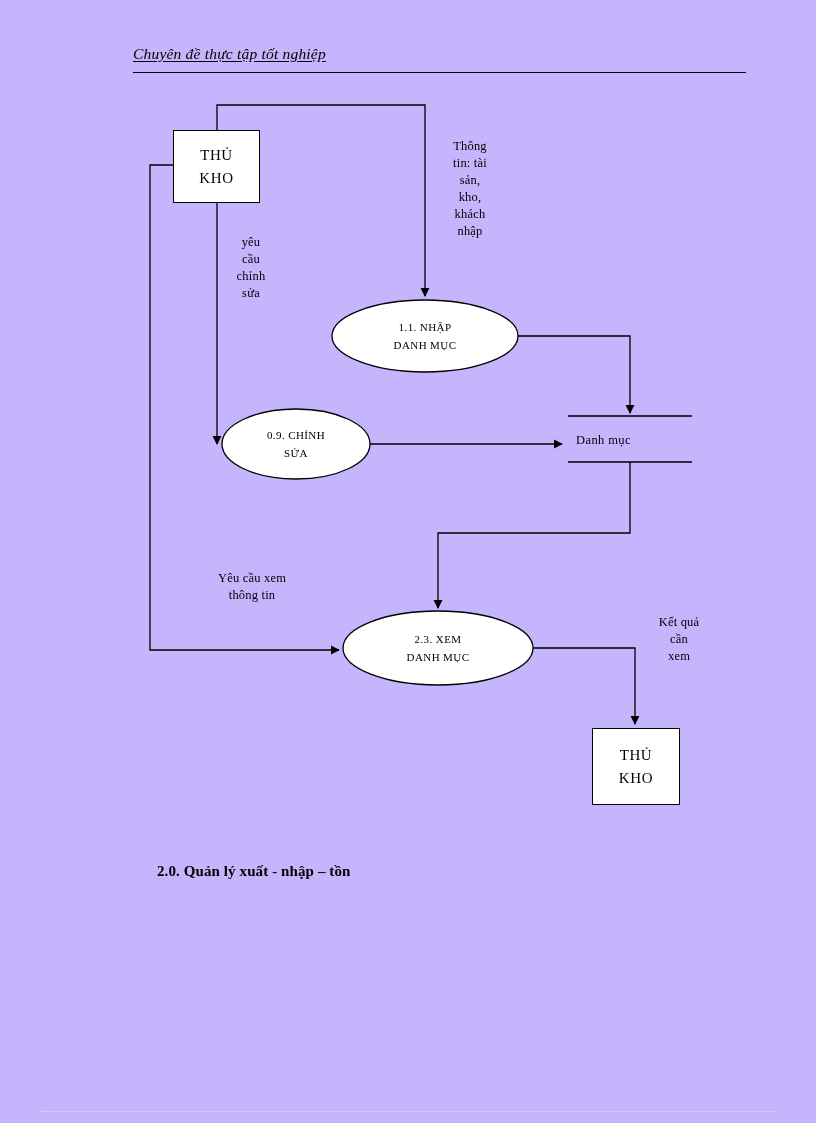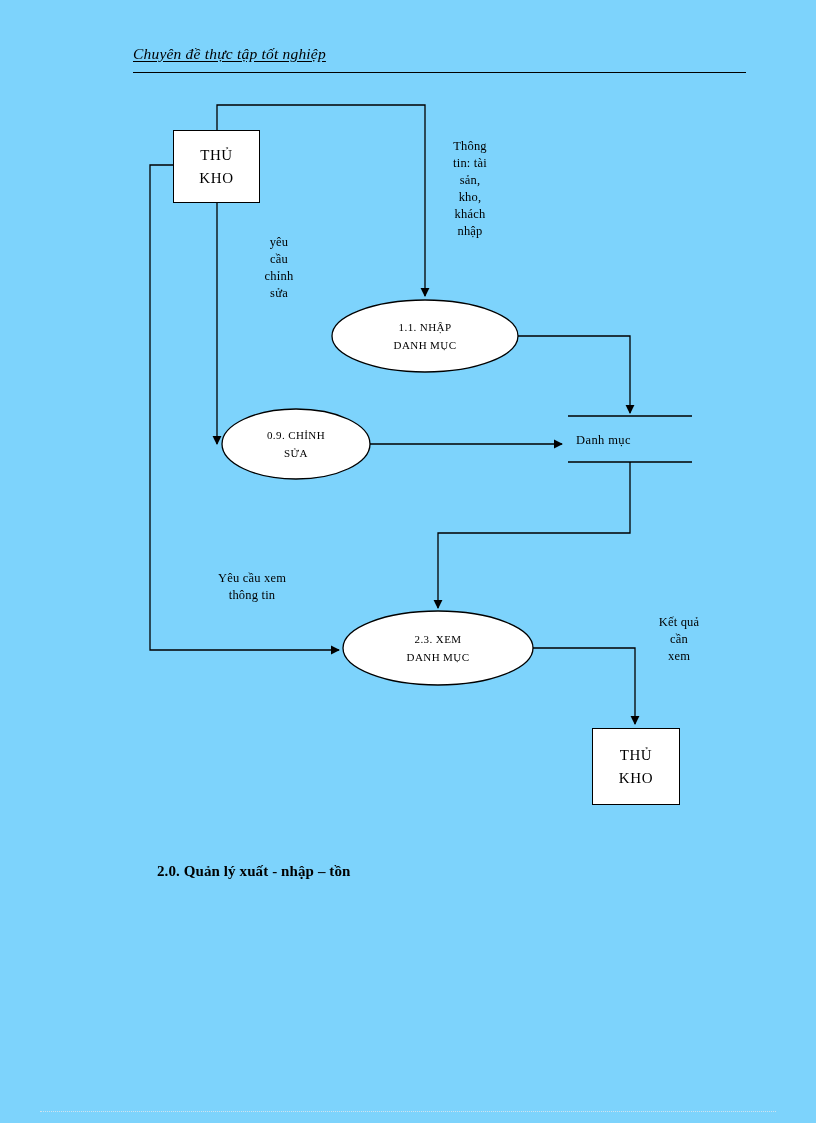--- a/index.html
+++ b/index.html
@@ -9,21 +9,21 @@
     background: #ffffff;
   }
   body {
     font-family: "Liberation Serif", "DejaVu Serif", serif;
     color: #000000;
   }
   #page {
     position: relative;
     width: 816px;
     height: 1123px;
-    background: #7dd3fc;
+    background: #c4b5fd;
     overflow: hidden;
   }
 
   
   #page-header {
     position: absolute;
     left: 133px;
     top: 44px;
     width: 620px;
     height: 34px;
@@ -209,21 +209,21 @@
 
     <div class="flow-label" style="left:441px; top:138px; width:58px;">
       <span class="ln">Thông</span>
       <span class="ln">tin: tài</span>
       <span class="ln">sản,</span>
       <span class="ln">kho,</span>
       <span class="ln">khách</span>
       <span class="ln">nhập</span>
     </div>
 
-    <div class="flow-label" style="left:219px; top:234px; width:64px;padding-left:28px;">
+    <div class="flow-label" style="left:219px; top:234px; width:64px;">
       <span class="ln">yêu</span>
       <span class="ln">cầu</span>
       <span class="ln">chỉnh</span>
       <span class="ln">sửa</span>
     </div>
 
     <div class="flow-label" style="left:190px; top:570px; width:124px;">
       <span class="ln">Yêu cầu xem</span>
       <span class="ln">thông tin</span>
     </div>

